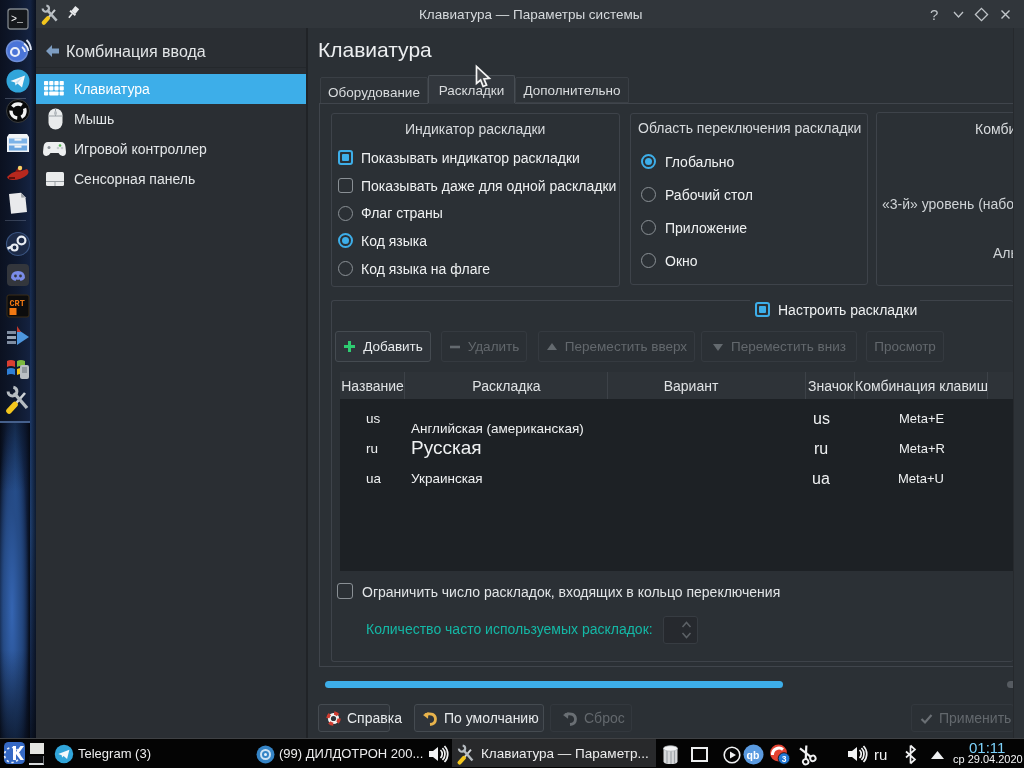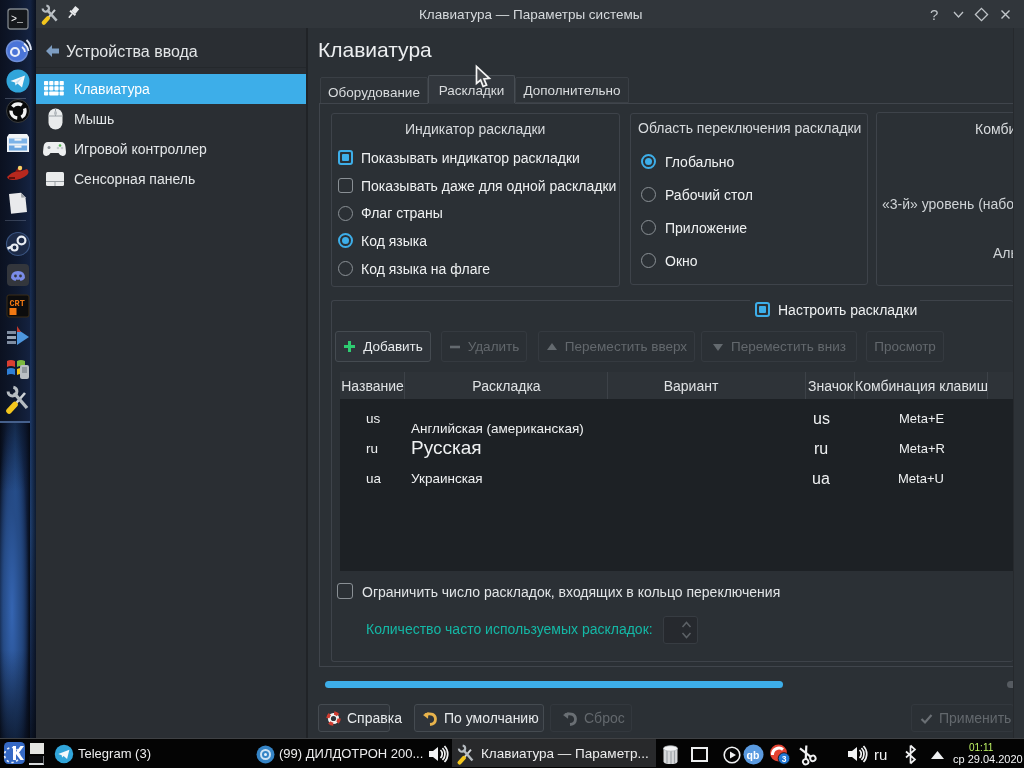--- a/index.html
+++ b/index.html
@@ -158,21 +158,21 @@
       <rect x="4" y="7" width="7" height="2" fill="#e8eaec"></rect>
       <path d="M7.5 9 L7.5 14" stroke="#e8eaec" stroke-width="1.6"></path>
     </g>
 </svg>
 
 <div class="a" style="left:36px;top:28px;width:270px;height:710px;background:#2a2e33"></div>
 <div class="a" style="left:306px;top:28px;width:2px;height:710px;background:#202327"></div>
 <svg style="left:45px;top:44px" width="15" height="14" viewBox="0 0 15 14">
     <path d="M7 1 L1 7 L7 13 L7 9.5 L14 9.5 L14 4.5 L7 4.5 Z" fill="#7d9dc2"></path>
   </svg>
-<div class="lbl" style="left:66px;top:52px;font-size:16px;color:#e2e5e7">Устройства ввода</div>
+<div class="lbl" style="left:66px;top:52px;font-size:16px;color:#e2e5e7">Комбинация ввода</div>
 <div class="a" style="left:36px;top:67px;width:270px;height:1px;background:#24282c"></div>
 <div class="a" style="left:36px;top:74px;width:270px;height:30px;background:#3daee9"></div>
 <div class="lbl" style="left:74px;top:89px;color:#ffffff">Клавиатура</div>
 <div class="lbl" style="left:74px;top:119px;color:#e4e7e9">Мышь</div>
 <div class="lbl" style="left:74px;top:149px;color:#e4e7e9">Игровой контроллер</div>
 <div class="lbl" style="left:74px;top:179px;color:#e4e7e9">Сенсорная панель</div>
 <div id="sideicons">
 
 <svg style="left:44px;top:81px" width="20" height="15" viewBox="0 0 20 15">
       <g fill="#ffffff">
@@ -448,15 +448,15 @@
 <div class="lbl" style="left:874px;top:754px;font-size:15px;color:#f2f3f4">ru</div>
 
 <svg style="left:903px;top:744px" width="15" height="21" viewBox="0 0 15 21">
       <path d="M7.5 1.5 L7.5 19.5 M7.5 1.5 L12 5.5 L3 13.5 M7.5 19.5 L12 15.5 L3 7.5" stroke="#f0f1f2" stroke-width="1.7" fill="none"></path>
     </svg>
 
 <svg style="left:930px;top:750px" width="15" height="10" viewBox="0 0 15 10">
       <path d="M1 9 L7.5 1 L14 9 Z" fill="#f0f1f2"></path>
     </svg>
 
-<div class="lbl" style="left:969px;top:747px;font-size:10px;color:#bef264">01:11</div>
+<div class="lbl" style="left:969px;top:747px;font-size:15px;color:#7dd3fc">01:11</div>
 <div class="lbl" style="left:953px;top:759px;font-size:11px;color:#f4f5f6">ср 29.04.2020</div>
 </div>
 
 </body></html>

